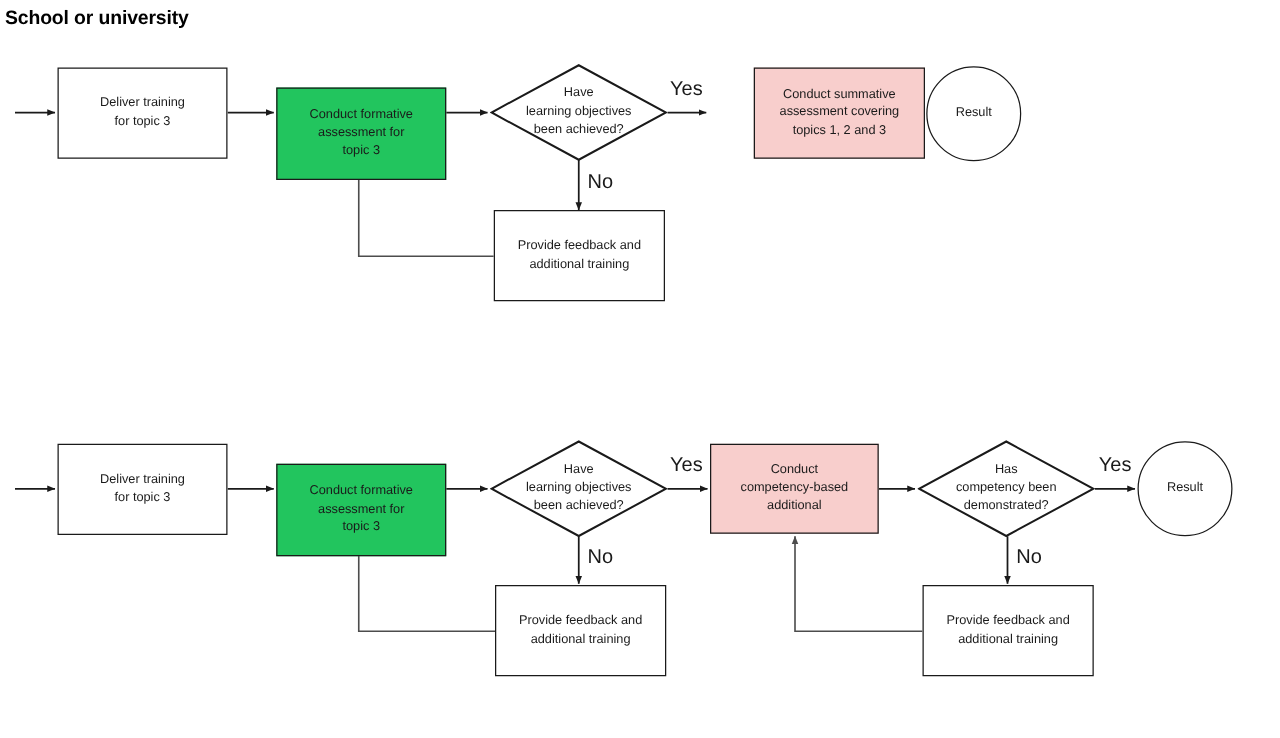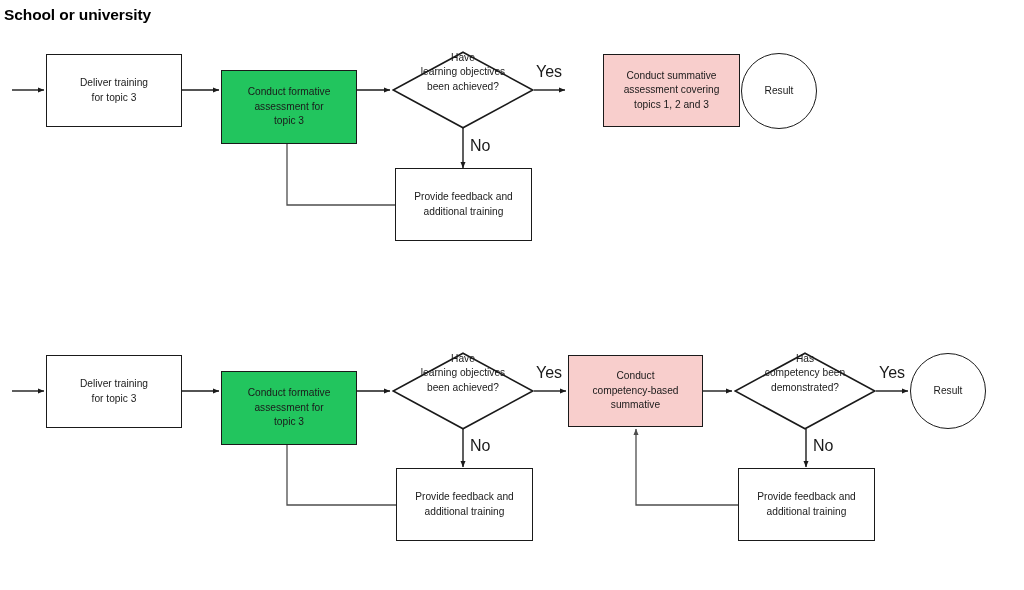--- a/index.html
+++ b/index.html
@@ -65,20 +65,21 @@
     top: 0;
     display: block;
   }
   .diamond-label {
     position: absolute;
     left: 0;
     top: 0;
     width: 100%;
     height: 100%;
     display: flex;
+    align-items: center;
     justify-content: center;
     text-align: center;
     font-size: 10.2px;
     line-height: 1.42;
     color: #1a1a1a;
     white-space: nowrap;
   }
 
   .edge-label {
     position: absolute;
@@ -237,21 +238,21 @@
     </div>
   </div>
 
   <div class="edge-label" style="left:536px; top:364px;">Yes</div>
   <div class="edge-label" style="left:470px; top:437px;">No</div>
 
   <div class="node rect pink" style="left:568px; top:355px; width:135px; height:72px;">
     <span>
       <span>Conduct</span><br>
       <span>competency-based</span><br>
-      <span>summative</span>
+      <span>additional</span>
     </span>
   </div>
 
   <div class="diamond-wrap" style="left:734px; top:352px; width:142px; height:78px;">
     <svg width="142" height="78" viewBox="0 0 142 78">
       <polygon points="71,1.2 140.8,39 71,76.8 1.2,39" fill="#ffffff" stroke="#1a1a1a" stroke-width="1.6"></polygon>
     </svg>
     <div class="diamond-label">
       <span>
         <span>Has</span><br>

